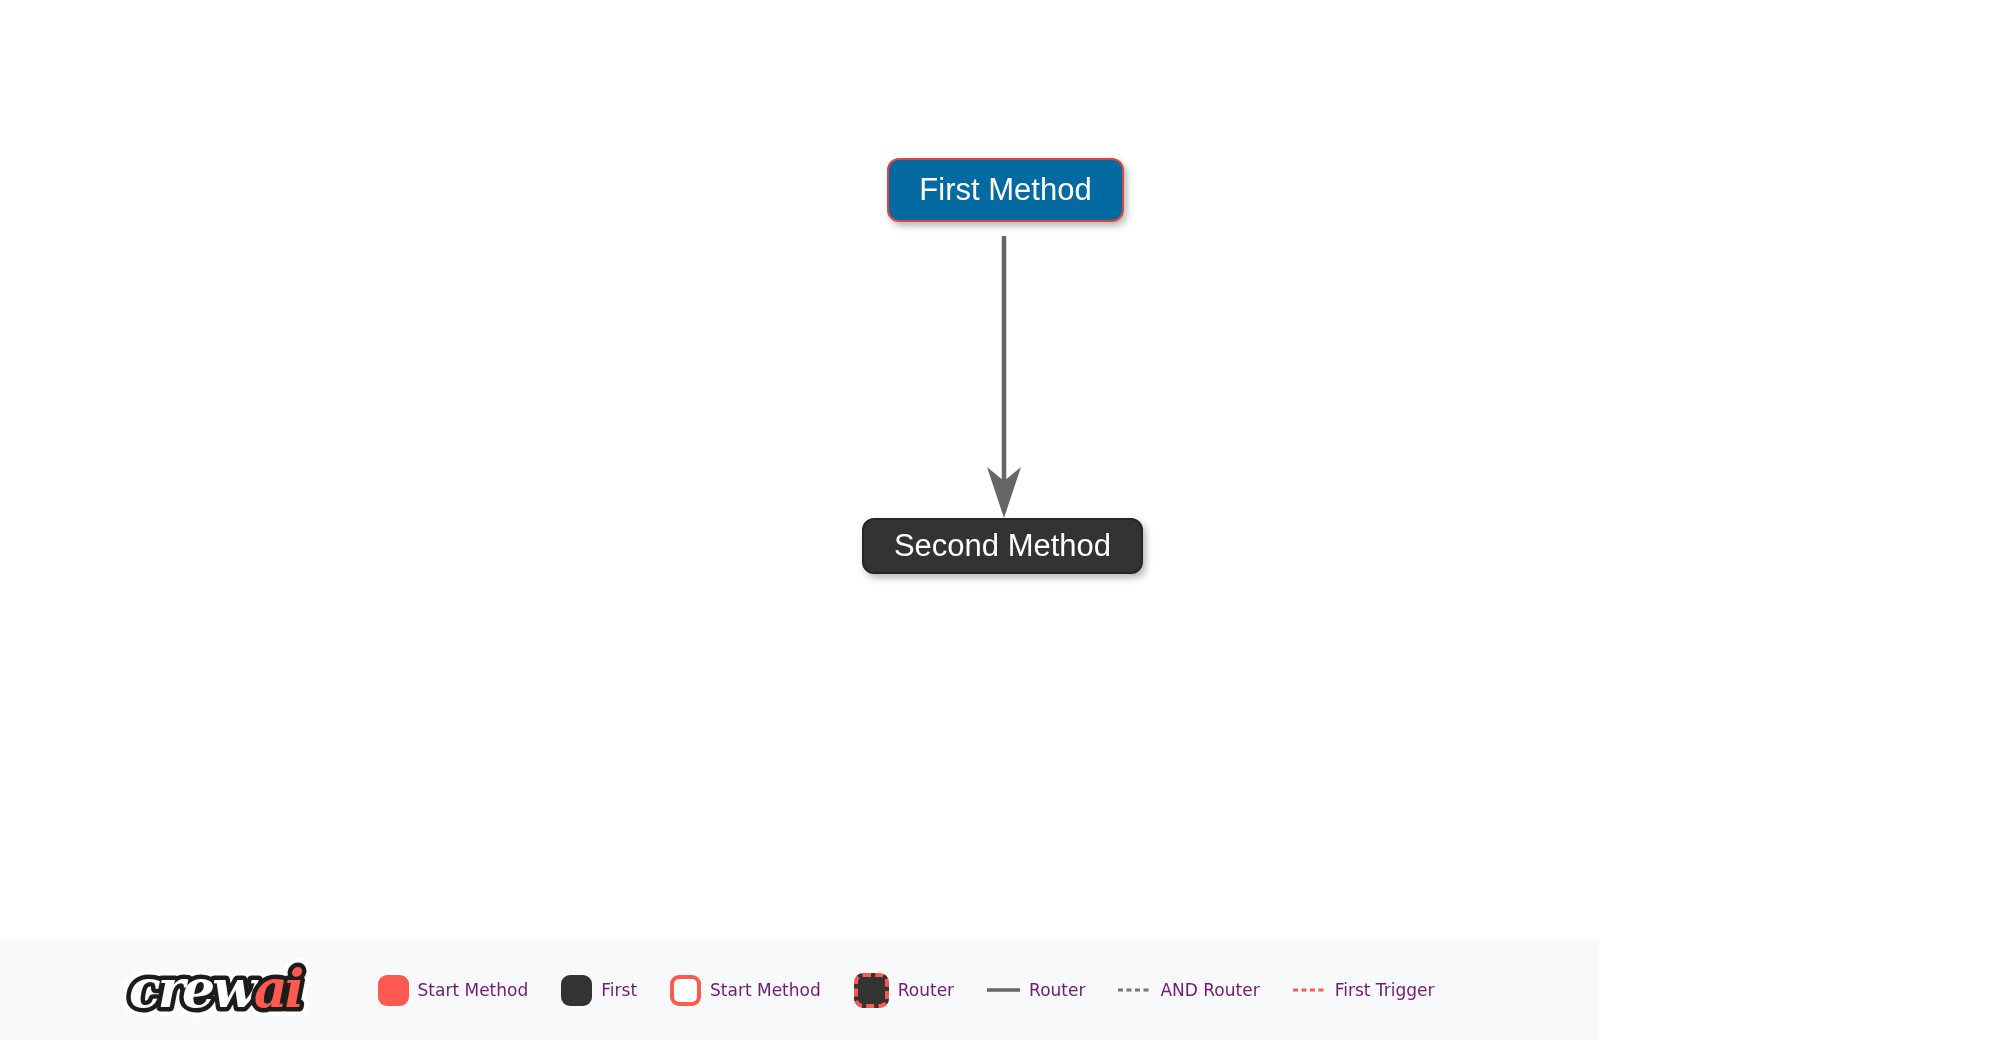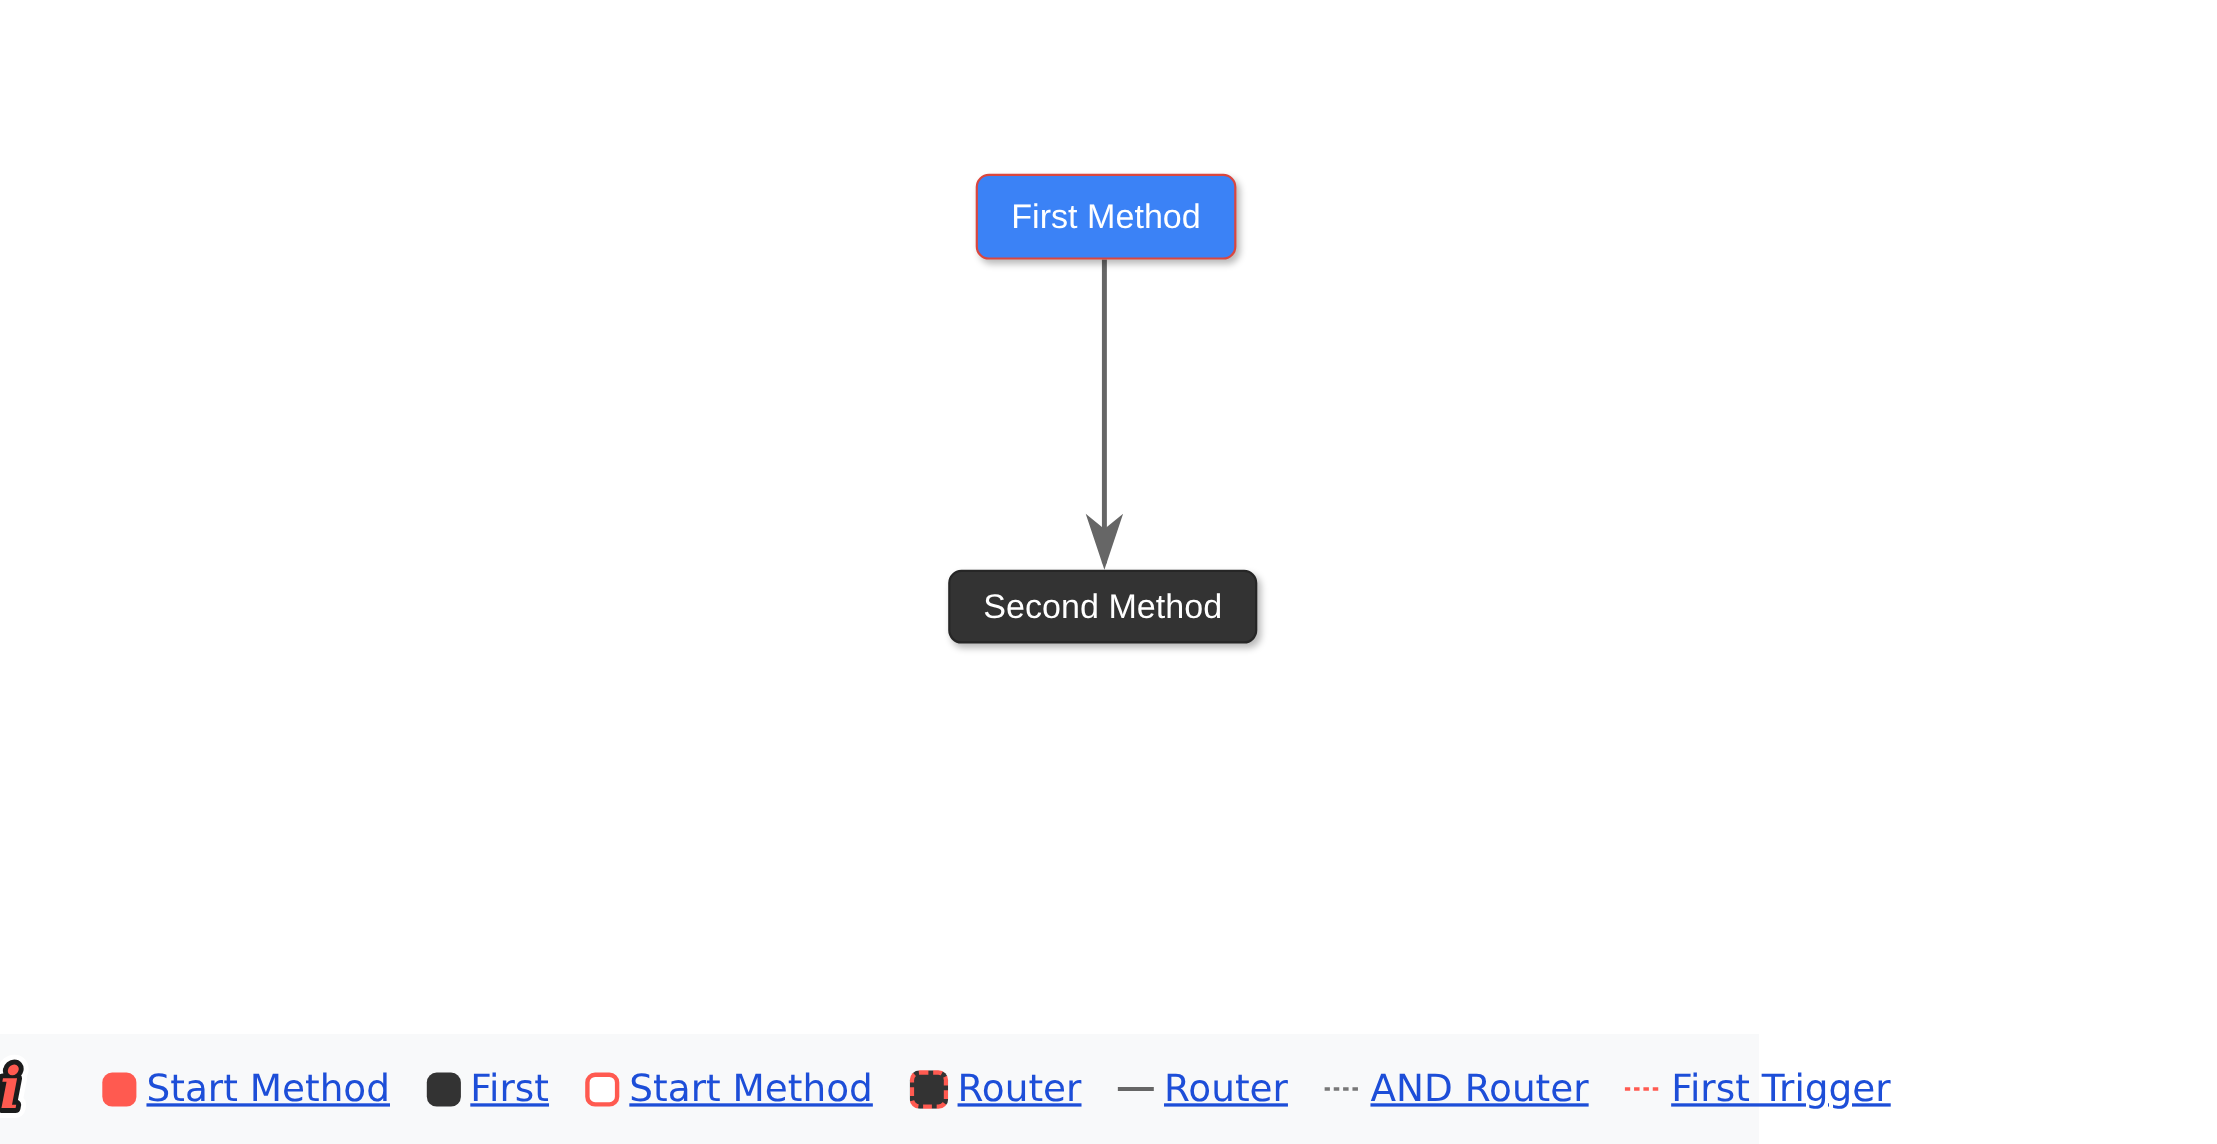--- a/index.html
+++ b/index.html
@@ -38,27 +38,27 @@
     justify-content: center;
     color: #ffffff;
     font-size: 31px;
     font-family: "Liberation Sans", sans-serif;
     box-shadow: 3px 4px 7px rgba(0,0,0,0.28);
     cursor: pointer;
     white-space: nowrap;
   }
   .node-start {
     left: 887px; top: 158px;
-    width: 237px; height: 78px;
-    background: #3b82f6;
+    width: 237px; height: 64px;
+    background: #0369a1;
     border: 2px solid #DB463E;
   }
   .node-method {
     left: 862px; top: 518px;
-    width: 281px; height: 67px;
+    width: 281px; height: 56px;
     background: #333333;
     border: 2px solid #262626;
   }
 
   
   .legend-bar {
     position: absolute;
     left: 0; top: 940px;
     width: 1599px;
     height: 100px;
@@ -78,24 +78,23 @@
   }
   .brand-logo { display: block; flex: 0 0 auto; }
 
   .legend-item {
     display: flex;
     align-items: center;
     gap: 9px;
     white-space: nowrap;
   }
   .legend-label {
-    font-size: 34px;
-    color: #1d4ed8;
+    font-size: 17px;
+    color: #701a75;
     line-height: 1;
-    text-decoration: underline;
   }
   .swatch {
     box-sizing: border-box;
     width: 31px; height: 31px;
     border-radius: 9px;
     flex: 0 0 auto;
   }
   .swatch-start  { background: #FF5A50; }
   .swatch-method { background: #333333; }
   .swatch-crew   { background: #ffffff; border: 4px solid #FF5A50; }

